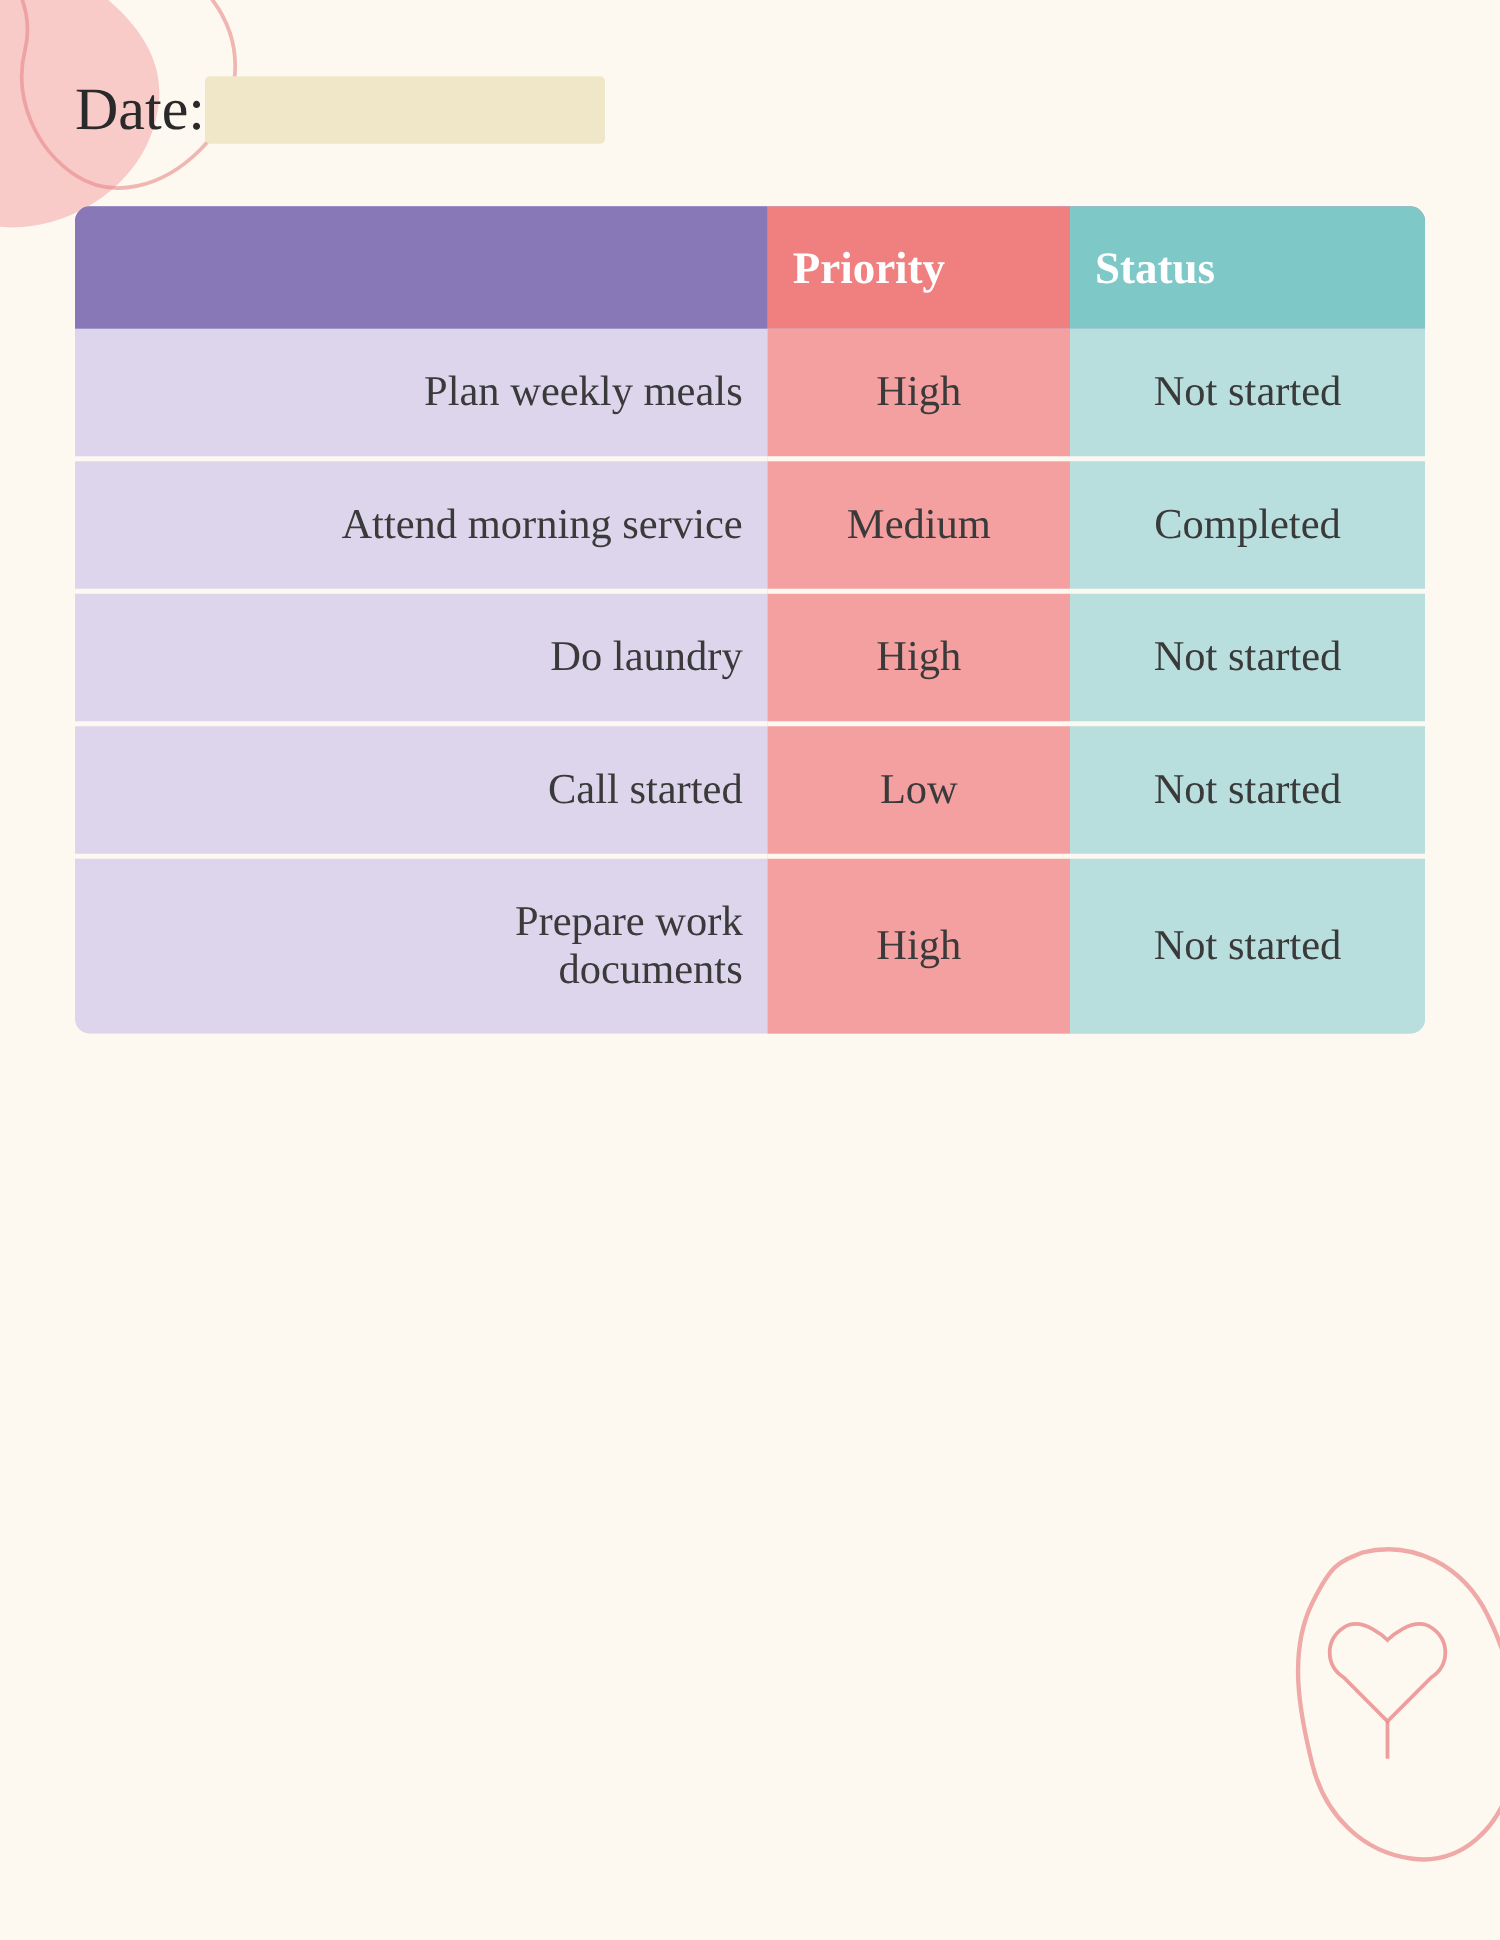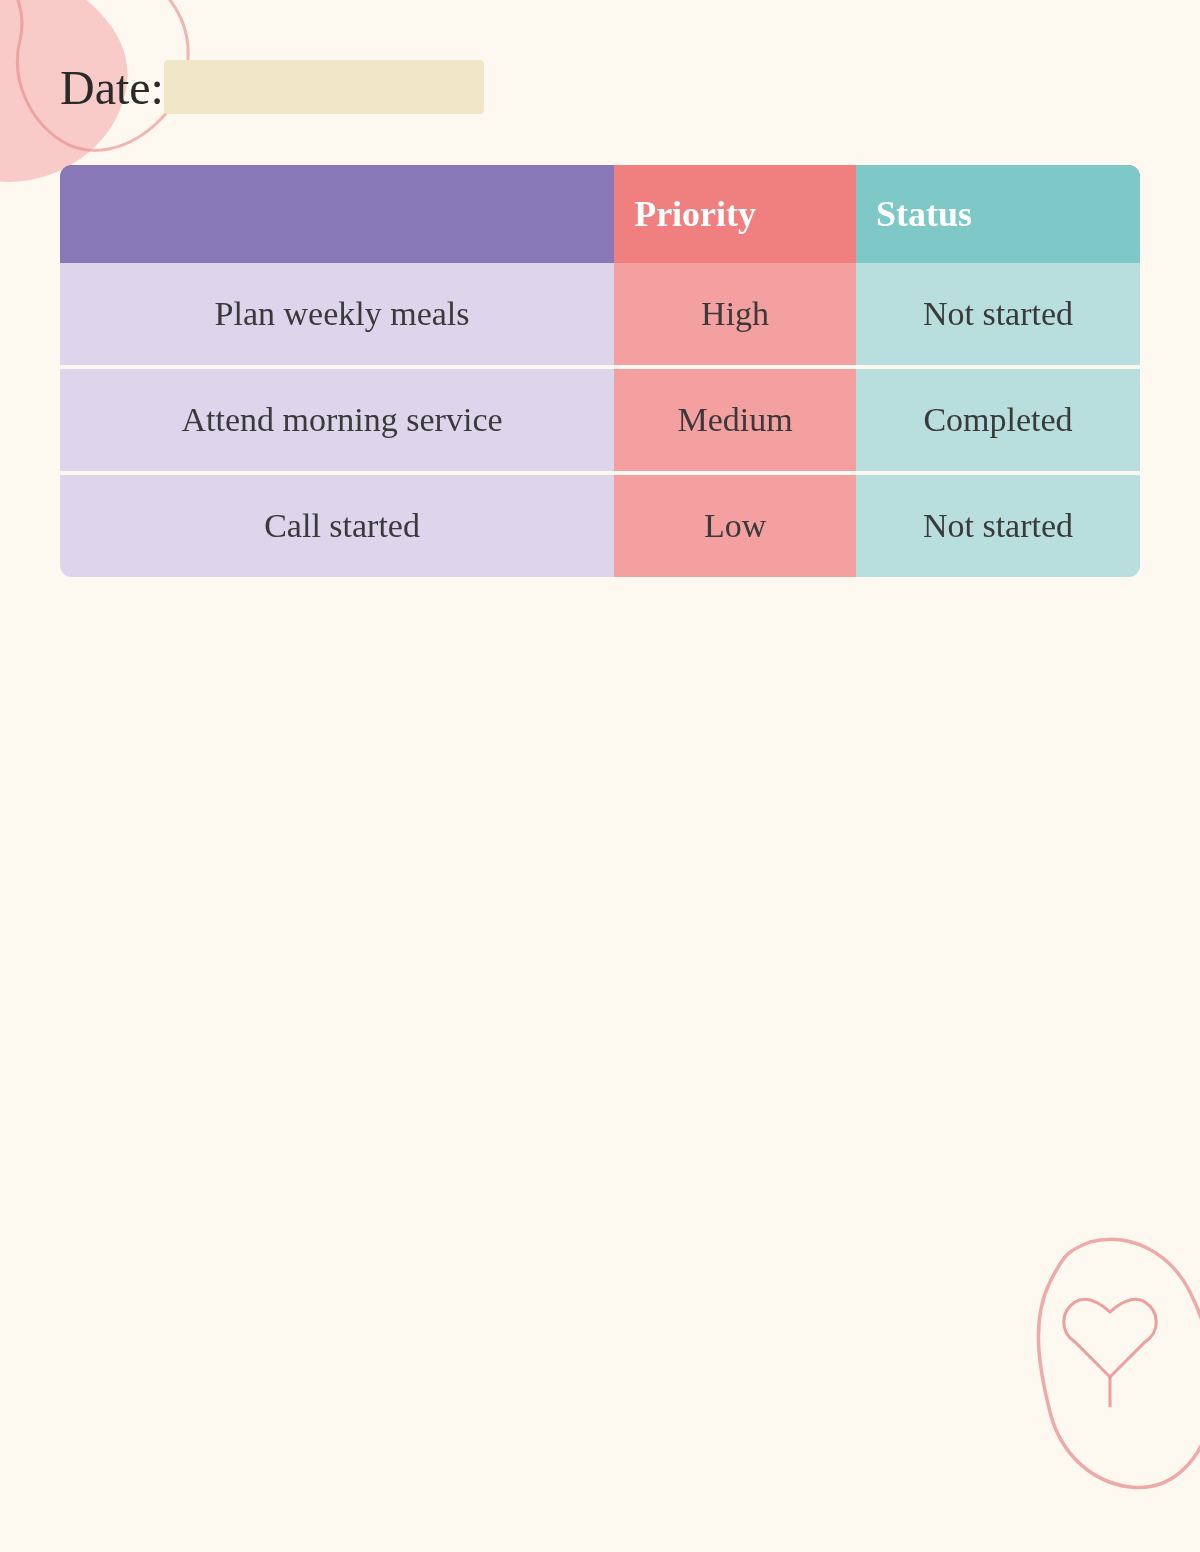--- a/index.html
+++ b/index.html
@@ -45,21 +45,21 @@
       color: #e05a5a;
       letter-spacing: -2px;
       line-height: 1.05;
       margin-top: 40px;
       margin-bottom: 50px;
       font-family: Georgia, serif;
     }
 
     .date-row {
       display: flex;
-      align-items: flex-start;
+      align-items: flex-end;
       margin-bottom: 50px;
     }
 
     .date-label {
       font-size: 48px;
       font-weight: 400;
       color: #2a2a2a;
       font-family: Georgia, serif;
     }
 
@@ -116,21 +116,21 @@
     }
 
     .todo-table tbody td {
       padding: 32px 20px;
       font-size: 34px;
       color: #3a3a3a;
       text-align: center;
     }
 
     .todo-table tbody td:first-child {
-      text-align: center;
+      text-align: right;
       padding-left: 30px;
     }
 
     .td-priority {
       background-color: #f4a0a0;
       color: #3a3a3a;
     }
 
     .td-status {
       background-color: #b8dede;
@@ -174,19 +174,29 @@
           <td>Plan weekly meals</td>
           <td class="td-priority">High</td>
           <td class="td-status">Not started</td>
         </tr>
         <tr>
           <td>Attend morning service</td>
           <td class="td-priority">Medium</td>
           <td class="td-status">Completed</td>
         </tr>
         <tr>
+          <td>Do laundry</td>
+          <td class="td-priority">High</td>
+          <td class="td-status">Not started</td>
+        </tr>
+        <tr>
           <td>Call started</td>
           <td class="td-priority">Low</td>
+          <td class="td-status">Not started</td>
+        </tr>
+        <tr>
+          <td>Prepare work<br>documents</td>
+          <td class="td-priority">High</td>
           <td class="td-status">Not started</td>
         </tr>
       </tbody>
   </table>
 </div>
 
 </body></html>

